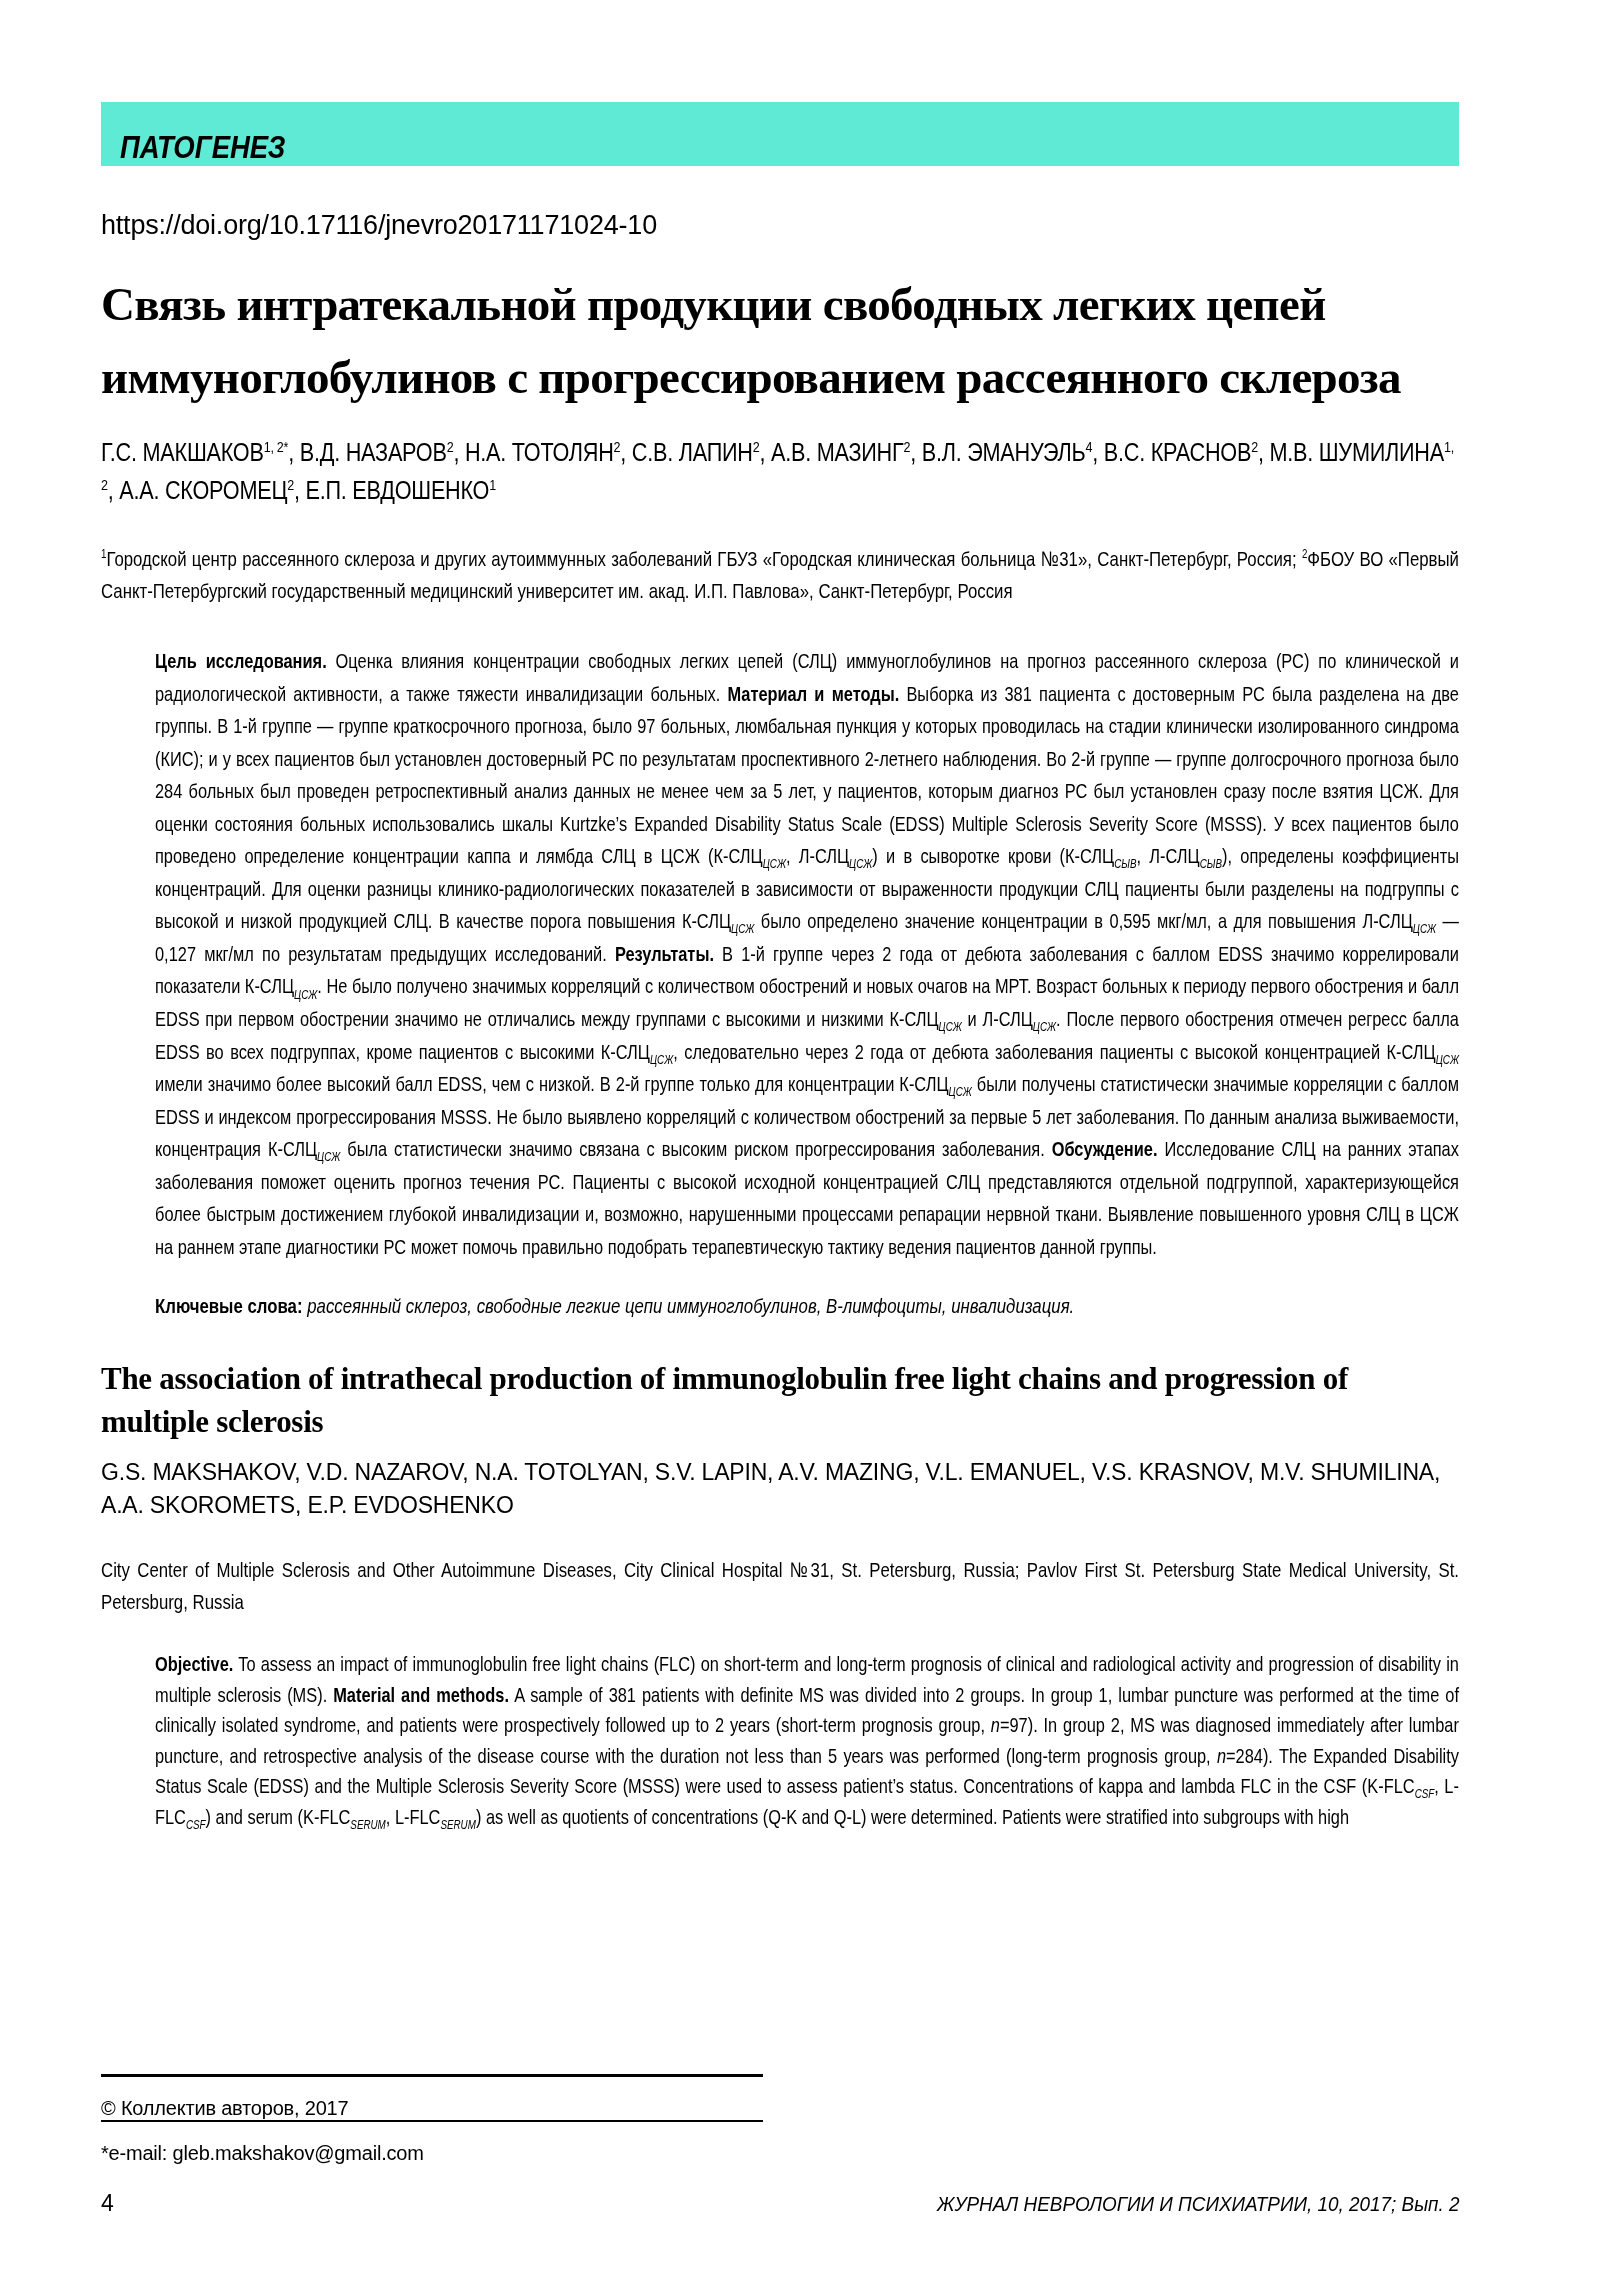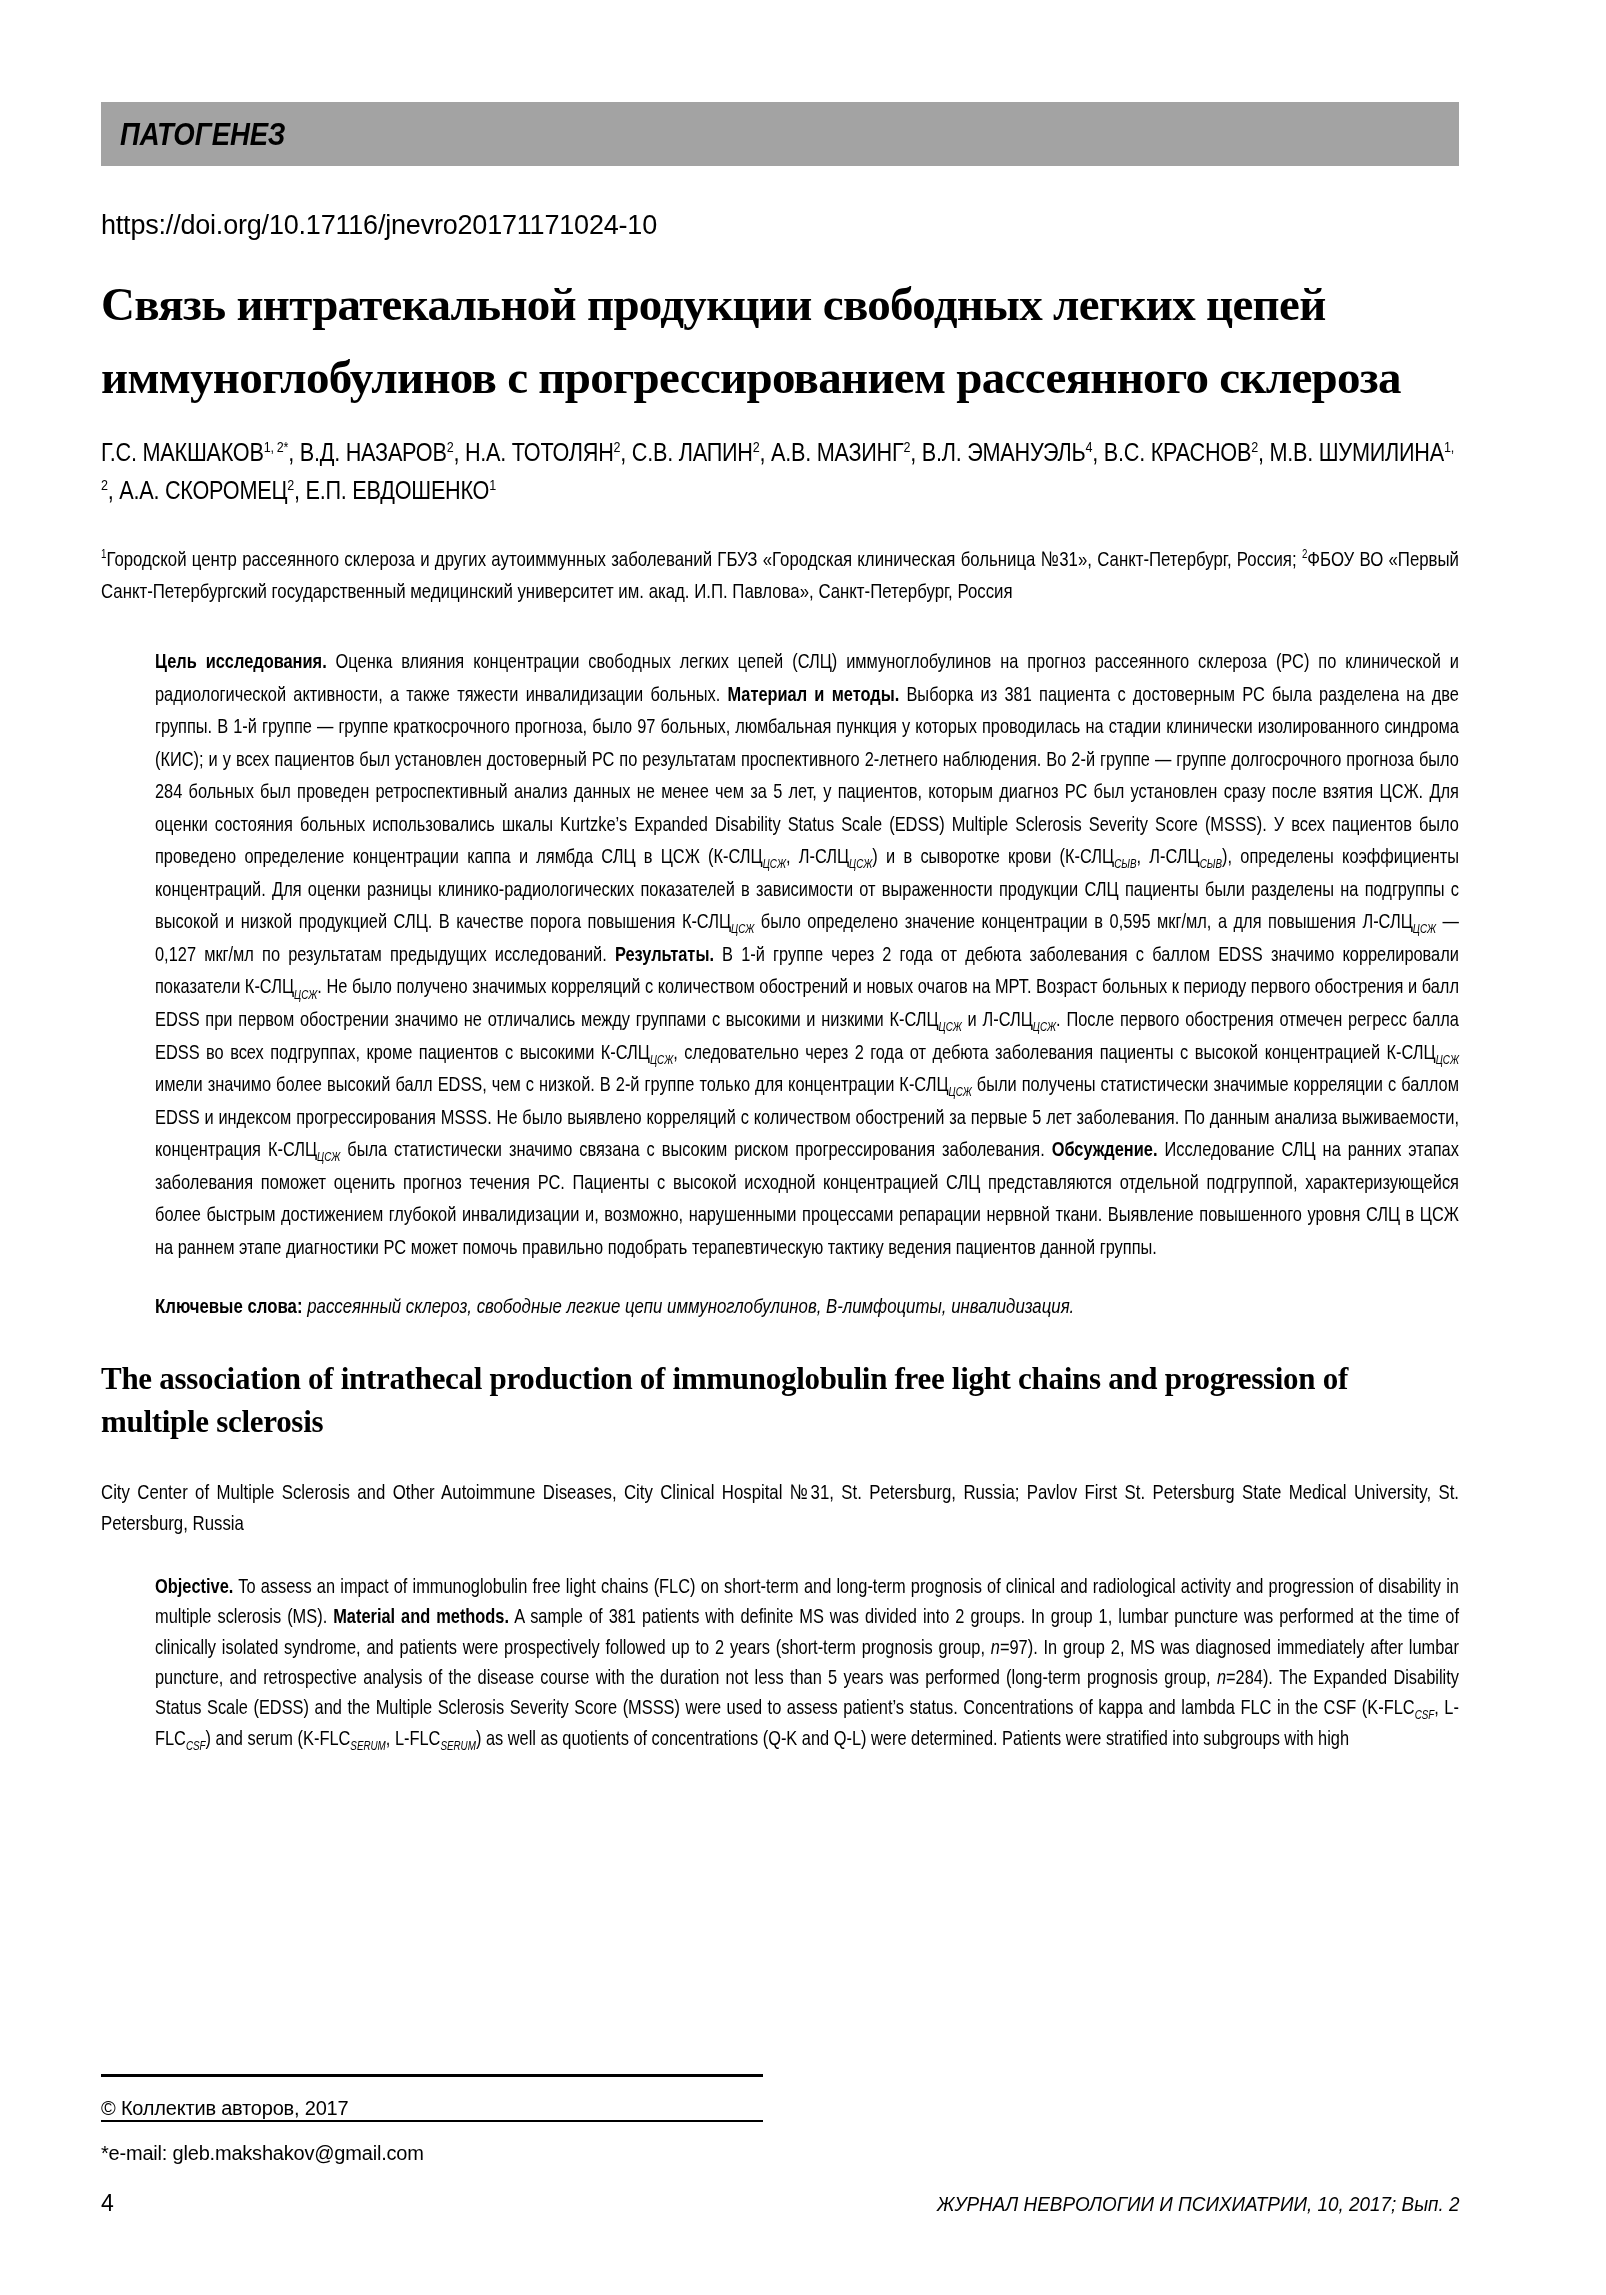--- a/index.html
+++ b/index.html
@@ -5,21 +5,21 @@
   * { box-sizing: border-box; }
   html,body { margin:0; padding:0; }
   body {
     width:1607px; height:2295px; position:relative;
     background:#ffffff; color:#000;
     font-family:"Liberation Sans","DejaVu Sans",sans-serif;
     overflow:hidden;
   }
   .content { position:absolute; left:101px; top:0; width:1358px; }
 
-  .badge { margin-top:102px; height:64px; background:#a3a3a3; display:flex; align-items:center; }
+  .badge { margin-top:102px; height:64px; background:#5eead4; display:flex; align-items:flex-end; }
   .badge-label { font-style:italic; font-weight:bold; font-size:32px; margin-left:19px;
     transform:scaleX(.86); transform-origin:0 50%; white-space:nowrap; }
 
   .doi { margin-top:44px; font-size:27px; letter-spacing:-0.2px; }
 
   .title-ru { margin:27px 0 0 0; font-family:"Liberation Serif","DejaVu Serif",serif;
     font-weight:bold; font-size:47px; line-height:1.55; letter-spacing:-0.7px; }
 
   .authors-ru { margin-top:19px; font-size:25.5px; line-height:1.5; letter-spacing:-0.3px; }
   .affil-ru { margin-top:34px; font-size:21px; line-height:1.52; text-align:justify; }
@@ -76,20 +76,21 @@
   <div class="abstract-wrap">
     <div class="abstract-text cx78"><b>Цель исследования.</b> Оценка влияния концентрации свободных легких цепей (СЛЦ) иммуноглобулинов на прогноз рассеянного склероза (РС) по клинической и радиологической активности, а также тяжести инвалидизации больных. <b>Материал и методы.</b> Выборка из 381 пациента с достоверным РС была разделена на две группы. В 1-й группе — группе краткосрочного прогноза, было 97 больных, люмбальная пункция у которых проводилась на стадии клинически изолированного синдрома (КИС); и у всех пациентов был установлен достоверный РС по результатам проспективного 2-летнего наблюдения. Во 2-й группе — группе долгосрочного прогноза было 284 больных был проведен ретроспективный анализ данных не менее чем за 5 лет, у пациентов, которым диагноз РС был установлен сразу после взятия ЦСЖ. Для оценки состояния больных использовались шкалы Kurtzke’s Expanded Disability Status Scale (EDSS) Multiple Sclerosis Severity Score (MSSS). У всех пациентов было проведено определение концентрации каппа и лямбда СЛЦ в ЦСЖ (К-СЛЦ<sub>ЦСЖ</sub>, Л-СЛЦ<sub>ЦСЖ</sub>) и в сыворотке крови (К-СЛЦ<sub>СЫВ</sub>, Л-СЛЦ<sub>СЫВ</sub>), определены коэффициенты концентраций. Для оценки разницы клинико-радиологических показателей в зависимости от выраженности продукции СЛЦ пациенты были разделены на подгруппы с высокой и низкой продукцией СЛЦ. В качестве порога повышения К-СЛЦ<sub>ЦСЖ</sub> было определено значение концентрации в 0,595 мкг/мл, а для повышения Л-СЛЦ<sub>ЦСЖ</sub> — 0,127 мкг/мл по результатам предыдущих исследований. <b>Результаты.</b> В 1-й группе через 2 года от дебюта заболевания с баллом EDSS значимо коррелировали показатели К-СЛЦ<sub>ЦСЖ</sub>. Не было получено значимых корреляций с количеством обострений и новых очагов на МРТ. Возраст больных к периоду первого обострения и балл EDSS при первом обострении значимо не отличались между группами с высокими и низкими К-СЛЦ<sub>ЦСЖ</sub> и Л-СЛЦ<sub>ЦСЖ</sub>. После первого обострения отмечен регресс балла EDSS во всех подгруппах, кроме пациентов с высокими К-СЛЦ<sub>ЦСЖ</sub>, следовательно через 2 года от дебюта заболевания пациенты с высокой концентрацией К-СЛЦ<sub>ЦСЖ</sub> имели значимо более высокий балл EDSS, чем с низкой. В 2-й группе только для концентрации К-СЛЦ<sub>ЦСЖ</sub> были получены статистически значимые корреляции с баллом EDSS и индексом прогрессирования MSSS. Не было выявлено корреляций с количеством обострений за первые 5 лет заболевания. По данным анализа выживаемости, концентрация К-СЛЦ<sub>ЦСЖ</sub> была статистически значимо связана с высоким риском прогрессирования заболевания. <b>Обсуждение.</b> Исследование СЛЦ на ранних этапах заболевания поможет оценить прогноз течения РС. Пациенты с высокой исходной концентрацией СЛЦ представляются отдельной подгруппой, характеризующейся более быстрым достижением глубокой инвалидизации и, возможно, нарушенными процессами репарации нервной ткани. Выявление повышенного уровня СЛЦ в ЦСЖ на раннем этапе диагностики РС может помочь правильно подобрать терапевтическую тактику ведения пациентов данной группы.</div>
   </div>
 
   <div class="keywords">
     <div class="cx80"><b>Ключевые слова:</b> <i>рассеянный склероз, свободные легкие цепи иммуноглобулинов, В-лимфоциты, инвалидизация.</i></div>
   </div>
 
   <h2 class="title-en">The association of intrathecal production of immunoglobulin free light chains and progression of multiple sclerosis</h2>
 
+  <div class="authors-en">G.S. MAKSHAKOV, V.D. NAZAROV, N.A. TOTOLYAN, S.V. LAPIN, A.V. MAZING, V.L. EMANUEL, V.S. KRASNOV, M.V. SHUMILINA, A.A. SKOROMETS, E.P. EVDOSHENKO</div>
 
   <div class="affil-en cx80">City Center of Multiple Sclerosis and Other Autoimmune Diseases, City Clinical Hospital №31, St. Petersburg, Russia; Pavlov First St. Petersburg State Medical University, St. Petersburg, Russia</div>
 
   <div class="abstract-wrap-en">
     <div class="abstract-text-en cx78"><b>Objective.</b> To assess an impact of immunoglobulin free light chains (FLC) on short-term and long-term prognosis of clinical and radiological activity and progression of disability in multiple sclerosis (MS). <b>Material and methods.</b> A sample of 381 patients with definite MS was divided into 2 groups. In group 1, lumbar puncture was performed at the time of clinically isolated syndrome, and patients were prospectively followed up to 2 years (short-term prognosis group, <i>n</i>=97). In group 2, MS was diagnosed immediately after lumbar puncture, and retrospective analysis of the disease course with the duration not less than 5 years was performed (long-term prognosis group, <i>n</i>=284). The Expanded Disability Status Scale (EDSS) and the Multiple Sclerosis Severity Score (MSSS) were used to assess patient’s status. Concentrations of kappa and lambda FLC in the CSF (K-FLC<sub>CSF</sub>, L-FLC<sub>CSF</sub>) and serum (K-FLC<sub>SERUM</sub>, L-FLC<sub>SERUM</sub>) as well as quotients of concentrations (Q-K and Q-L) were determined. Patients were stratified into subgroups with high</div>
   </div>
 
 </div>
 
 <div class="footnotes">

